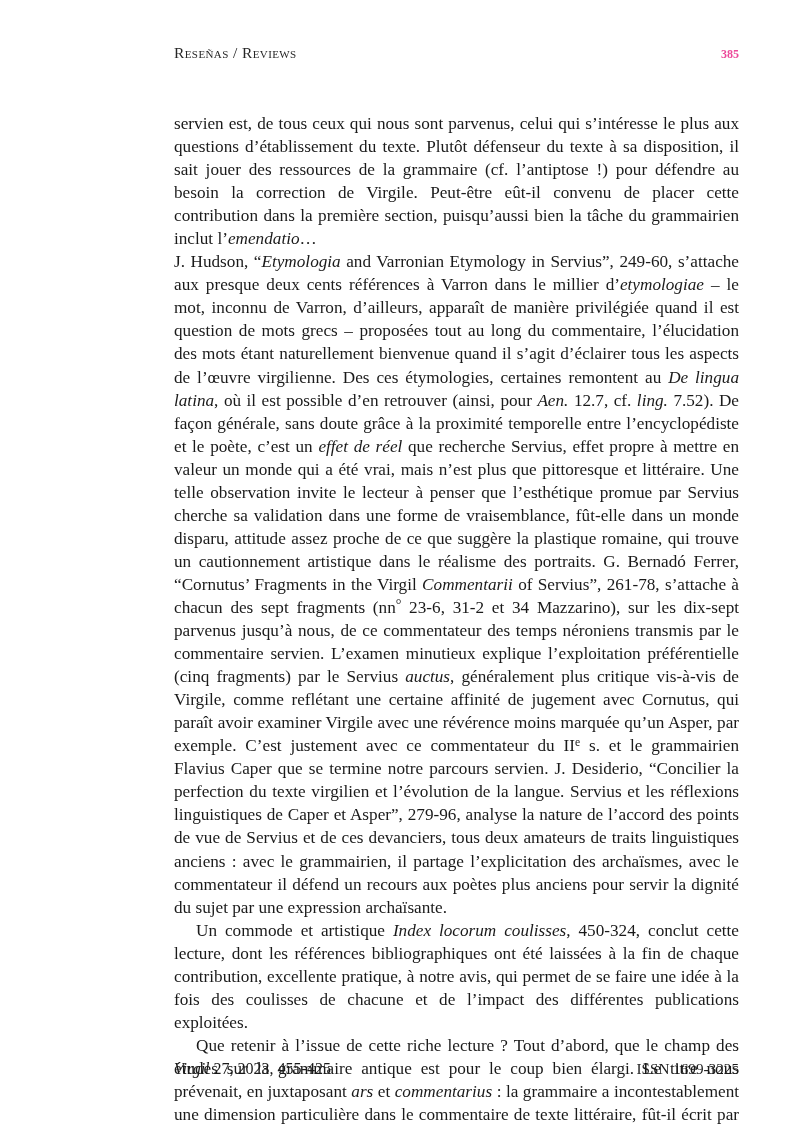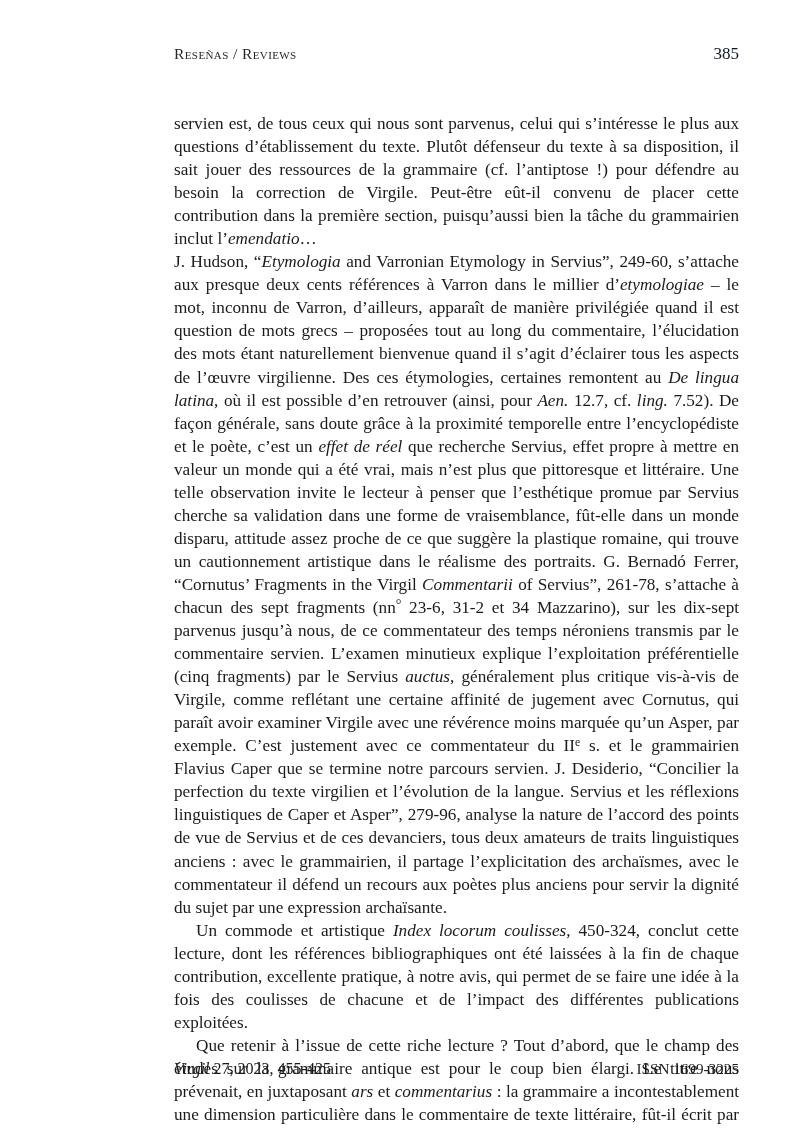--- a/index.html
+++ b/index.html
@@ -36,22 +36,23 @@
     justify-content: space-between;
   }
   .running-head-title {
     font-variant: small-caps;
     font-size: 15.5px;
     letter-spacing: 0.4px;
     color: #262626;
     white-space: pre;
   }
   .running-head-folio {
-    font-size: 17px;
-    color: #0f172a;
+    font-size: 12px;
+    color: #ec4899;
+    font-weight: bold;
   }
 
   
   .textblock {
     position: absolute;
     left: 118px;
     top: 112px;
     width: 565px;
     font-size: 17.2px;
     line-height: 23.05px;

